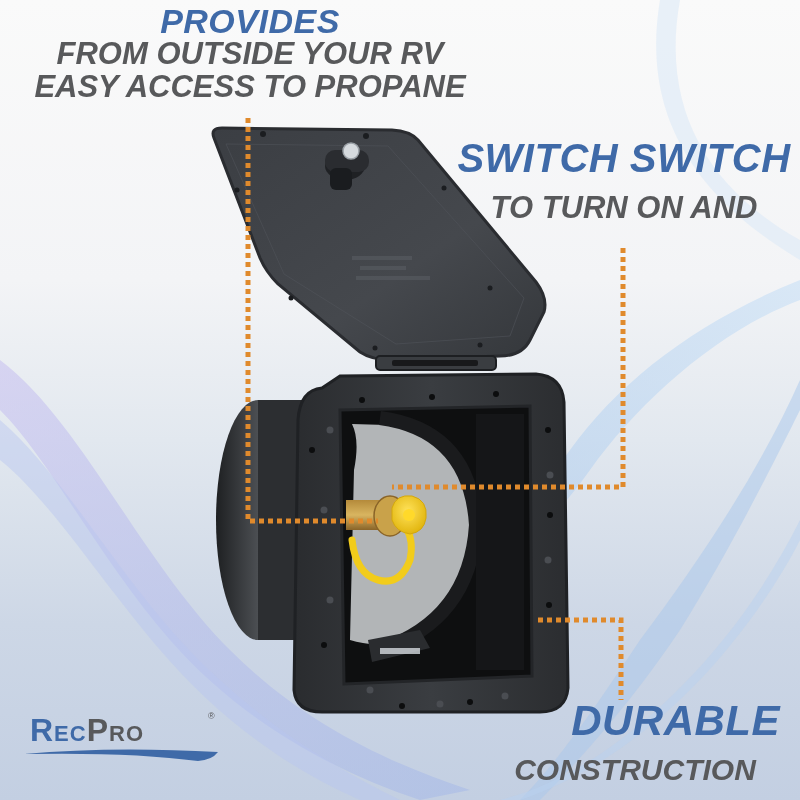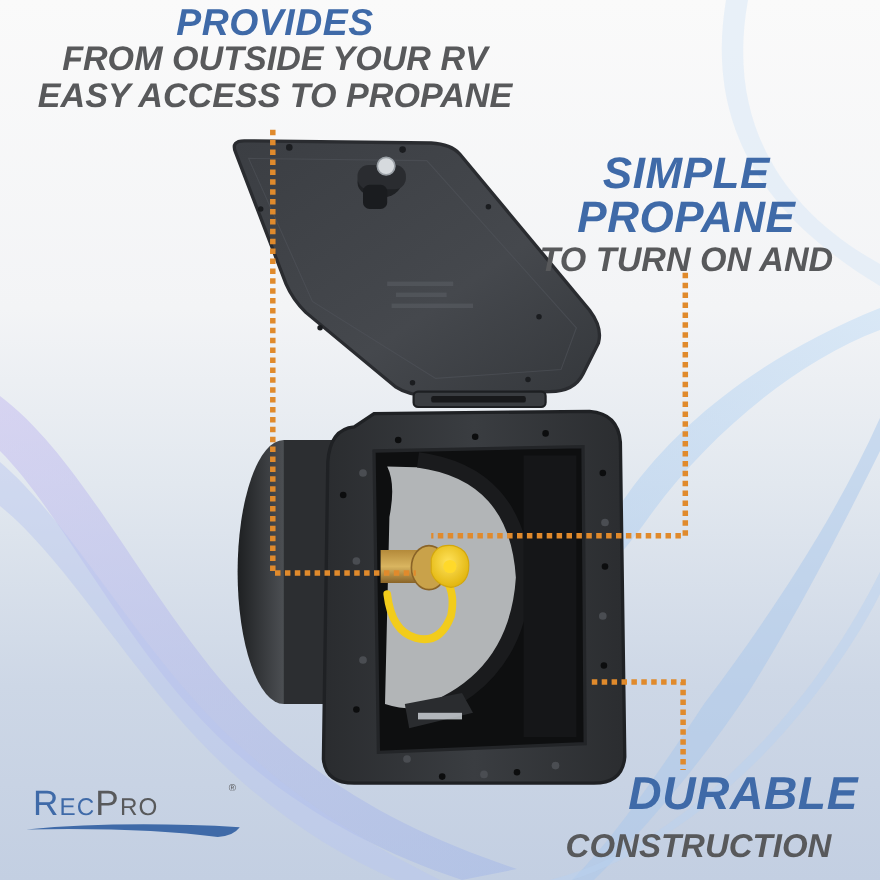--- a/index.html
+++ b/index.html
@@ -14,28 +14,28 @@
     .callout { position: absolute; z-index: 3; text-align: center; font-style: italic; font-weight: bold; }
     .callout .head { color: #3f6aa8; display: block; line-height: 1; letter-spacing: 0.5px; }
     .callout .sub { color: #58595b; display: block; line-height: 1.05; }
 
     .c1 { left: 0; top: 4px; width: 500px; }
     .c1 .head { font-size: 34px; }
     .c1 .sub { font-size: 31px; }
 
     .c2 { left: 448px; top: 138px; width: 352px; }
     .c2 .head { font-size: 40px; }
-    .c2 .sub { font-size: 31px; margin-top: 2px; }
+    .c2 .sub { font-size: 31px; margin-top: 14px; }
 
     .c3 { left: 490px; top: 700px; width: 290px; }
     .c3 .head { font-size: 42px; text-align: right; }
     .c3 .sub { font-size: 30px; margin-top: 12px; }
 
     .logo { position: absolute; left: 22px; top: 700px; width: 200px; height: 60px; z-index: 3; }
-    .logo .word { position: absolute; left: 8px; top: 12px; font-weight: normal; font-size: 32px; letter-spacing: 1px; }
+    .logo .word { position: absolute; left: 8px; top: 12px; font-weight: bold; font-size: 32px; letter-spacing: 1px; }
     .logo .rec { color: #3f6aa8; font-variant: small-caps; }
     .logo .pro { color: #58595b; font-variant: small-caps; }
     .logo .reg { position: absolute; left: 186px; top: 11px; font-size: 9px; color: #58595b; }
     .logo svg { position: absolute; left: 0; top: 44px; }
   </style>
 </head>
 <body>
 
 <svg class="bg-swoosh" viewBox="0 0 800 800">
   <defs>
@@ -174,21 +174,21 @@
   </g>
 </svg>
 
 <div class="callout c1">
   <span class="head">PROVIDES</span>
   <span class="sub">FROM OUTSIDE YOUR RV</span>
   <span class="sub">EASY ACCESS TO PROPANE</span>
 </div>
 
 <div class="callout c2">
-  <span class="head">SIMPLE PROPANE</span>
+  <span class="head">SWITCH SWITCH</span>
   <span class="sub">TO TURN ON AND</span>
 </div>
 
 <div class="callout c3">
   <span class="head">DURABLE</span>
   <span class="sub">CONSTRUCTION</span>
 </div>
 
 <div class="logo">
   <span class="word"><span class="rec">Rec</span><span class="pro">Pro</span></span>

